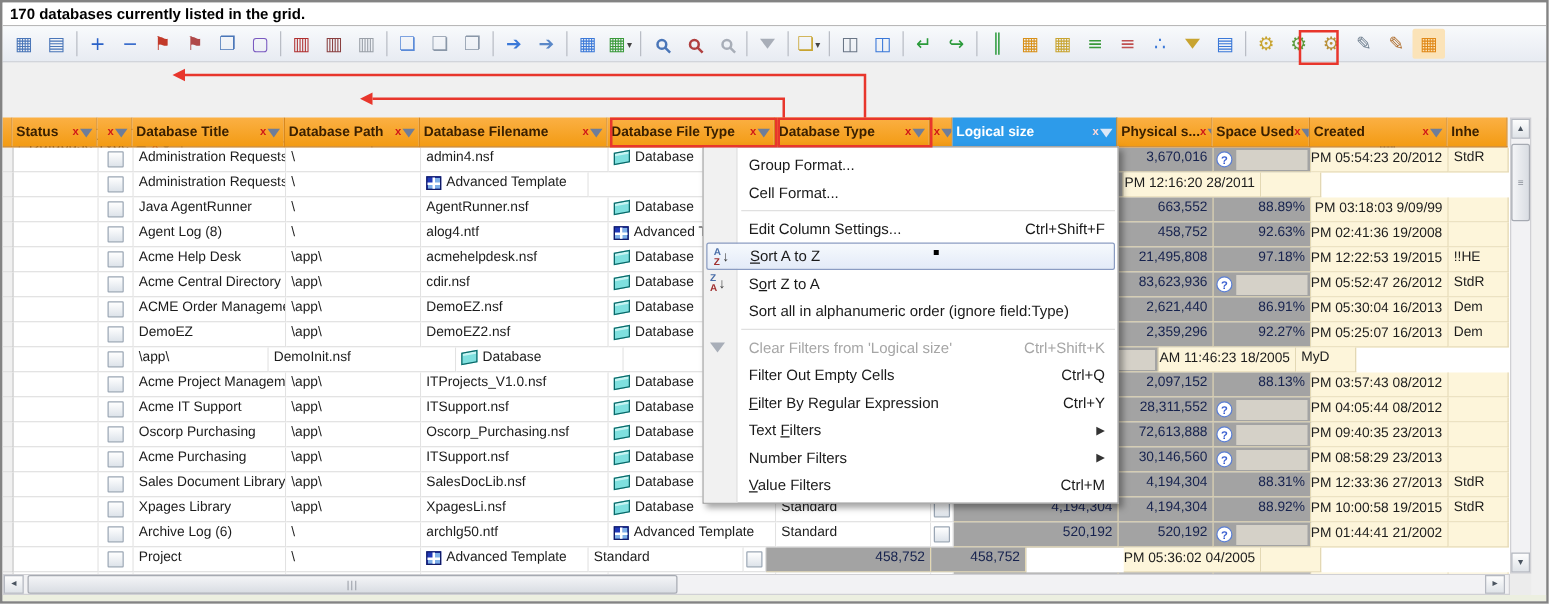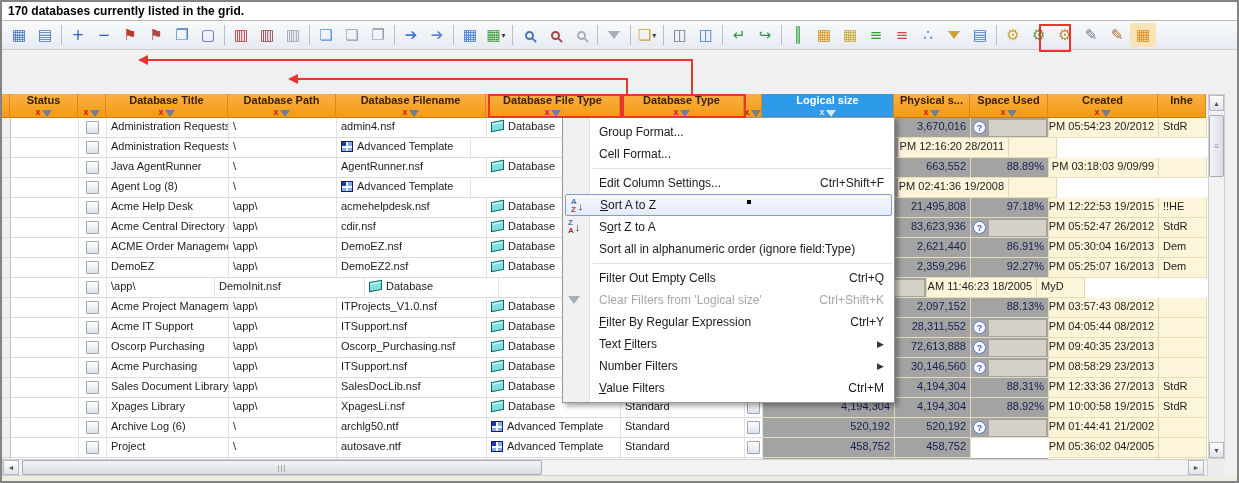--- a/index.html
+++ b/index.html
@@ -28,21 +28,21 @@
   .xy i{font-style:normal;font-weight:bold;color:#d01818;font-size:9px;margin-right:1px;}
   .xy b{width:0;height:0;border-left:5px solid transparent;border-right:5px solid transparent;border-top:7px solid #6e7d99;}
   .connector{position:absolute;left:132px;top:70px;width:11px;height:10px;border-left:1px solid #8a8a8a;border-bottom:1px solid #8a8a8a;}
   .trash{position:absolute;left:1098px;top:53px;width:20px;height:24px;}
   .trash .lid{position:absolute;left:2px;top:2px;width:16px;height:3px;background:#6f9bd8;border:1px solid #3a5f9a;border-radius:1px;}
   .trash .can{position:absolute;left:4px;top:6px;width:12px;height:15px;background:#9cc0ee;border:1px solid #3a5f9a;border-radius:2px 2px 3px 3px;}
   .trash .can::after{content:"";position:absolute;left:2px;top:2px;width:1px;height:9px;background:#3a5f9a;box-shadow:3px 0 0 #3a5f9a,6px 0 0 #3a5f9a;}
   
   .gheader{position:absolute;left:0;top:92px;height:24px;display:flex;z-index:5;}
   .hcell{height:24px;background:linear-gradient(#fbb044,#f39b13);border-right:1px solid #d9881c;border-bottom:1px solid #c97a12;
-         display:flex;align-items:center;justify-content:space-between;padding:0 3px;font-size:11px;font-weight:bold;color:#3a2000;overflow:hidden;white-space:nowrap;flex-direction:column;}
+         display:flex;align-items:center;justify-content:space-between;padding:0 3px;font-size:11px;font-weight:bold;color:#3a2000;overflow:hidden;white-space:nowrap;}
   .hcell.sel-col{background:#2d9bea;color:#ffffff;}
   .hcell.sel-col .xy i{color:#ffd8d8;}
   .hcell.sel-col .xy b{border-top-color:#dce8f8;}
   .gbody{position:absolute;left:0;top:116px;width:1206px;height:341px;overflow:hidden;background:#fff;z-index:1;}
   .grow{display:flex;height:20px;}
   .dcell{height:20px;font-size:11px;color:#1c1c1c;padding:2px 4px 0 4px;overflow:hidden;white-space:nowrap;
          border-right:1px solid #e2e2e2;border-bottom:1px solid #dadada;background:#fff;}
   .dcell.gutter{background:#f0f0f0;border-right:1px solid #c2c2c2;}
   .dcell.num{background:#a3a3a3;border-right:1px solid #e3d8b4;border-bottom:1px solid #e6dcba;text-align:right;color:#16224e;}
   .dcell.datec{background:#fdf5da;border-right:1px solid #e3d8b4;border-bottom:1px solid #e6dcba;text-align:right;color:#1c1c1c;direction:rtl;}
@@ -438,20 +438,21 @@
         <div class="dcell inh" style="width: 48px; flex: 0 0 48px;"></div>
       </div>
       <div class="grow">
         <div class="dcell gutter" style="width: 8px; flex: 0 0 8px;"></div>
         <div class="dcell" style="width: 68px; flex: 0 0 68px;"></div>
         <div class="dcell cbcell" style="width: 28px; flex: 0 0 28px;">
           <span class="cb"></span>
         </div>
         <div class="dcell" style="width: 122px; flex: 0 0 122px;">Agent Log (8)</div>
         <div class="dcell" style="width: 108px; flex: 0 0 108px;">\</div>
+        <div class="dcell" style="width: 150px; flex: 0 0 150px;">alog4.ntf</div>
         <div class="dcell" style="width: 134px; flex: 0 0 134px;">
           <span class="ftwrap">
             <span class="ico-tpl"></span>
             <span>Advanced Template</span>
           </span>
         </div>
         <div class="dcell" style="width: 124px; flex: 0 0 124px;"></div>
         <div class="dcell cbcell" style="width: 18px; flex: 0 0 18px;">
           <span class="cb"></span>
         </div>
@@ -791,21 +792,20 @@
         <div class="dcell inh" style="width: 48px; flex: 0 0 48px;"></div>
       </div>
       <div class="grow">
         <div class="dcell gutter" style="width: 8px; flex: 0 0 8px;"></div>
         <div class="dcell" style="width: 68px; flex: 0 0 68px;"></div>
         <div class="dcell cbcell" style="width: 28px; flex: 0 0 28px;">
           <span class="cb"></span>
         </div>
         <div class="dcell" style="width: 122px; flex: 0 0 122px;">Project</div>
         <div class="dcell" style="width: 108px; flex: 0 0 108px;">\</div>
-        <div class="dcell" style="width: 150px; flex: 0 0 150px;">autosave.ntf</div>
         <div class="dcell" style="width: 134px; flex: 0 0 134px;">
           <span class="ftwrap">
             <span class="ico-tpl"></span>
             <span>Advanced Template</span>
           </span>
         </div>
         <div class="dcell" style="width: 124px; flex: 0 0 124px;">Standard</div>
         <div class="dcell cbcell" style="width: 18px; flex: 0 0 18px;">
           <span class="cb"></span>
         </div>
@@ -884,30 +884,30 @@
             </span>
             <span class="ar">↓</span>
           </span>
         </span>
         <span class="lbl">S<u>o</u>rt Z to A</span>
       </div>
       <div class="mitem">
         <span class="lbl">Sort all in alphanumeric order (ignore field:Type)</span>
       </div>
       <div class="msep"></div>
+      <div class="mitem dis">
+        <span class="micon">
+          <span class="clrf"><span class="fun" style="color:#a8aeb8"></span></span>
+        </span>
+        <span class="lbl">Clear Filters from 'Logical size'</span>
+        <span class="sc">Ctrl+Shift+K</span>
+      </div>
       <div class="mitem">
         <span class="lbl">Filter Out Empty Cells</span>
         <span class="sc">Ctrl+Q</span>
-      </div>
-      <div class="mitem dis">
-        <span class="micon">
-          <span class="clrf"><span class="fun" style="color:#a8aeb8"></span></span>
-        </span>
-        <span class="lbl">Clear Filters from 'Logical size'</span>
-        <span class="sc">Ctrl+Shift+K</span>
       </div>
       <div class="mitem">
         <span class="lbl"><u>F</u>ilter By Regular Expression</span>
         <span class="sc">Ctrl+Y</span>
       </div>
       <div class="mitem">
         <span class="lbl">Text <u>F</u>ilters</span>
         <span class="subarrow">▶</span>
       </div>
       <div class="mitem">

